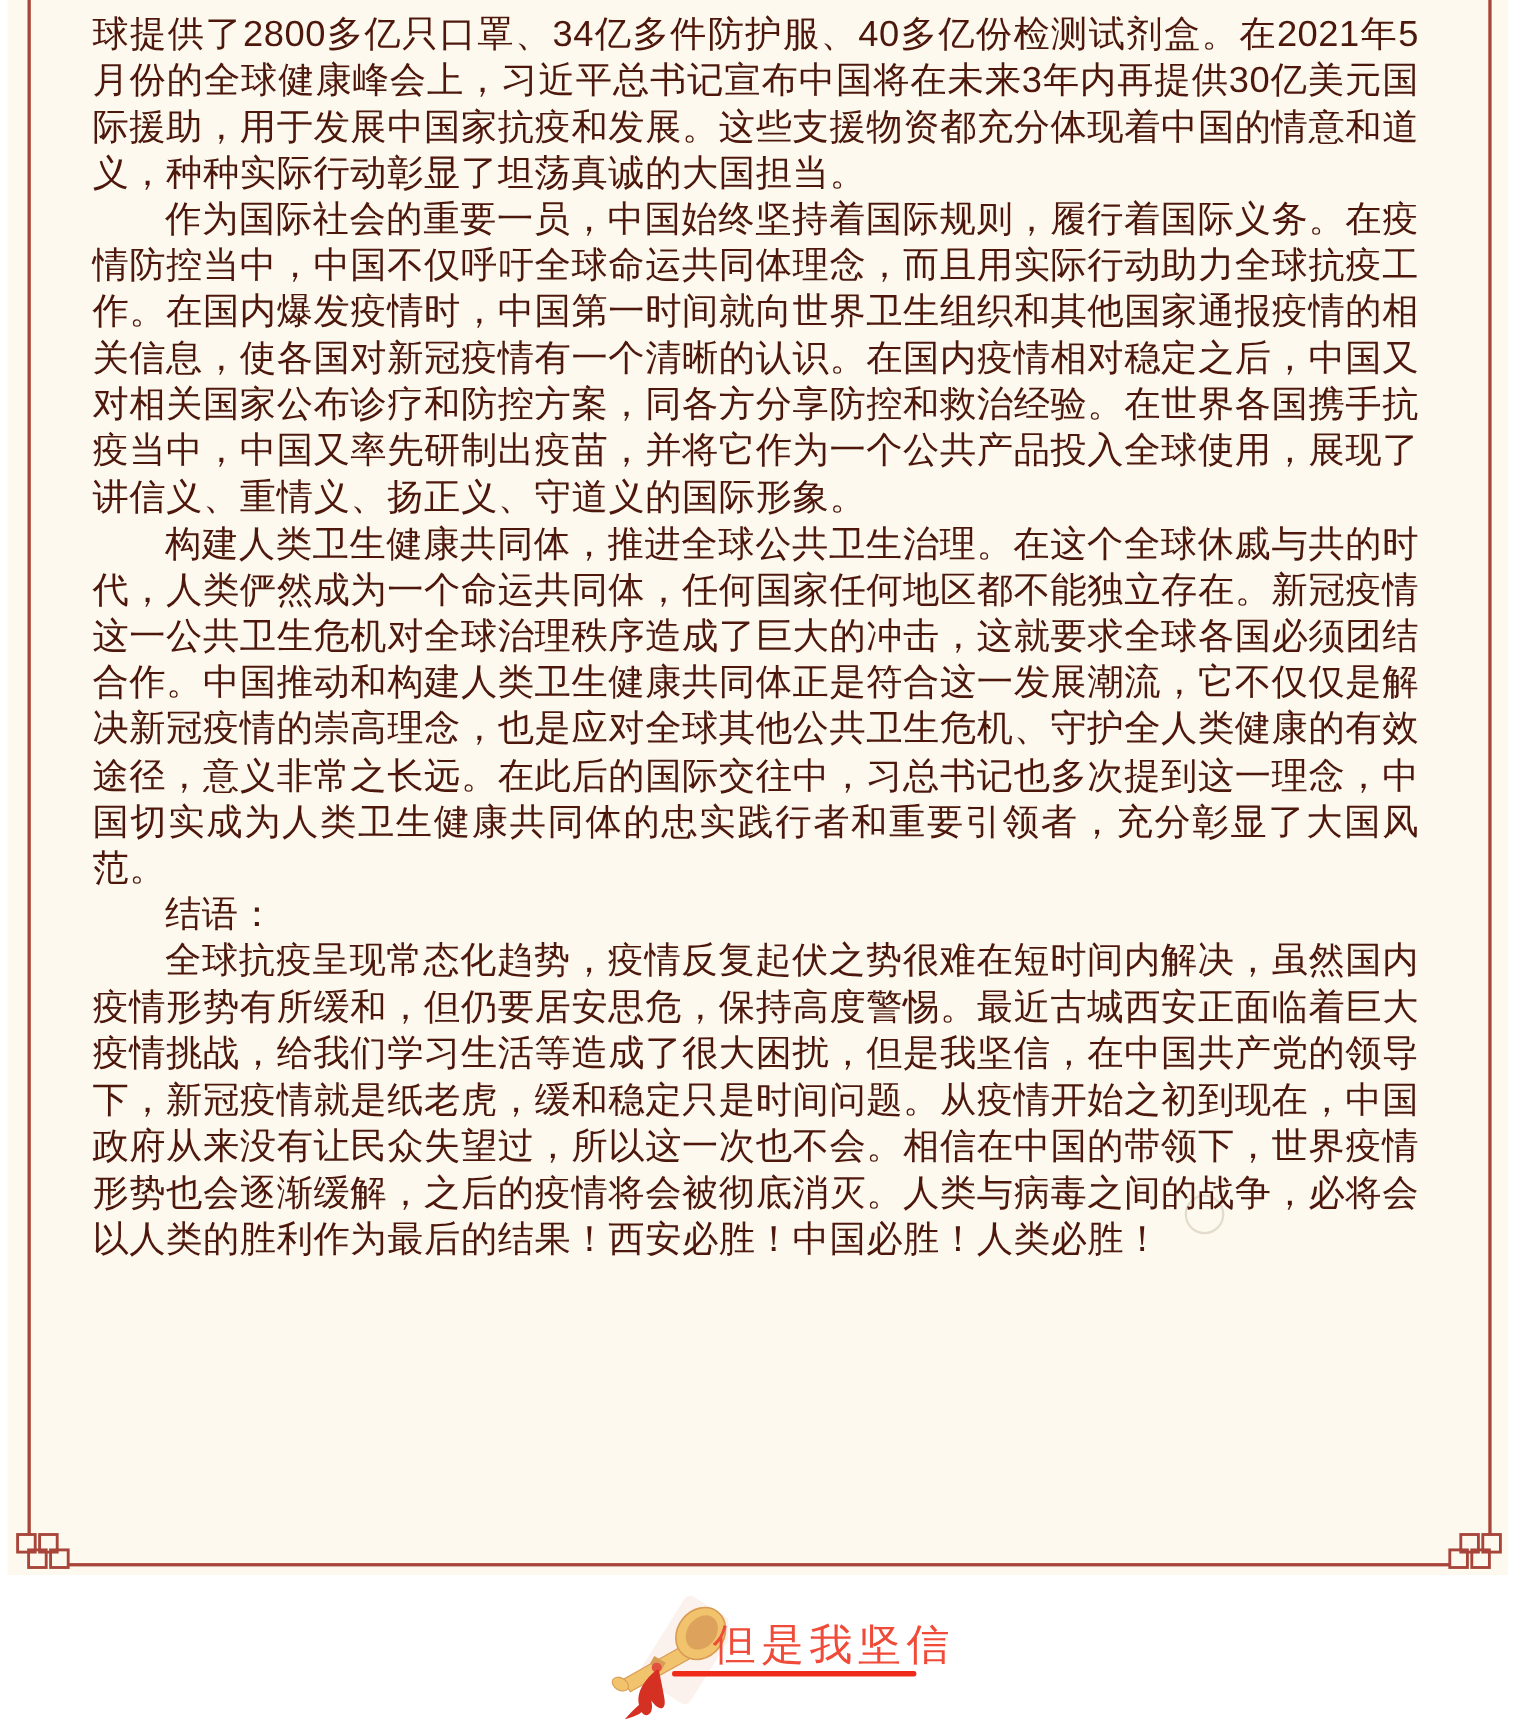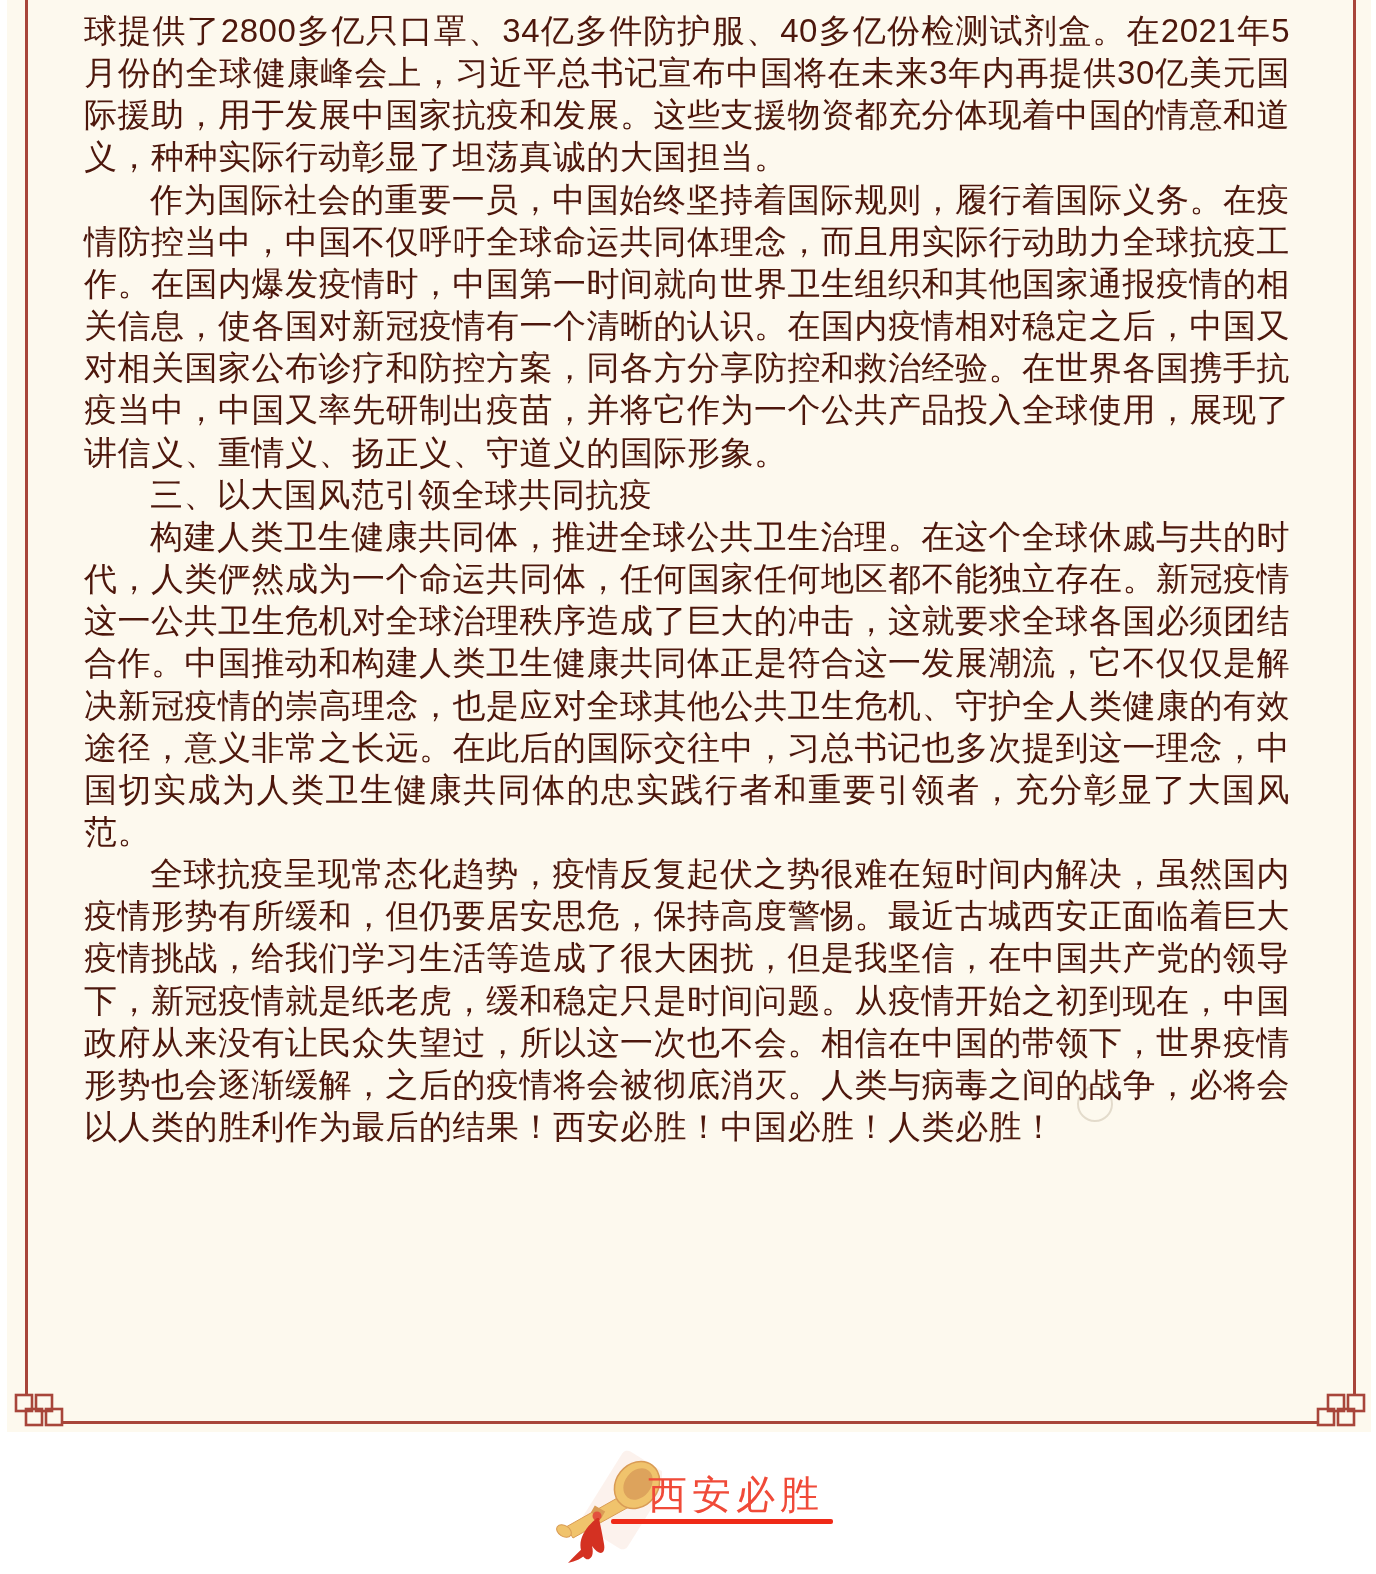--- a/index.html
+++ b/index.html
@@ -119,22 +119,22 @@
         <rect x="13" y="17" width="16" height="16"></rect>
         <rect x="33" y="17" width="16" height="16"></rect>
       </g>
     </svg>
 
     <div class="watermark-circle"></div>
 
     <div class="text-block">
         <p class="">球提供了2800多亿只口罩、34亿多件防护服、40多亿份检测试剂盒。在2021年5月份的全球健康峰会上，习近平总书记宣布中国将在未来3年内再提供30亿美元国际援助，用于发展中国家抗疫和发展。这些支援物资都充分体现着中国的情意和道义，种种实际行动彰显了坦荡真诚的大国担当。</p>
         <p class="indent">作为国际社会的重要一员，中国始终坚持着国际规则，履行着国际义务。在疫情防控当中，中国不仅呼吁全球命运共同体理念，而且用实际行动助力全球抗疫工作。在国内爆发疫情时，中国第一时间就向世界卫生组织和其他国家通报疫情的相关信息，使各国对新冠疫情有一个清晰的认识。在国内疫情相对稳定之后，中国又对相关国家公布诊疗和防控方案，同各方分享防控和救治经验。在世界各国携手抗疫当中，中国又率先研制出疫苗，并将它作为一个公共产品投入全球使用，展现了讲信义、重情义、扬正义、守道义的国际形象。</p>
-        <p class="indent heading">三、以大国风范引领全球共同抗疫</p>
         <p class="indent">构建人类卫生健康共同体，推进全球公共卫生治理。在这个全球休戚与共的时代，人类俨然成为一个命运共同体，任何国家任何地区都不能独立存在。新冠疫情这一公共卫生危机对全球治理秩序造成了巨大的冲击，这就要求全球各国必须团结合作。中国推动和构建人类卫生健康共同体正是符合这一发展潮流，它不仅仅是解决新冠疫情的崇高理念，也是应对全球其他公共卫生危机、守护全人类健康的有效途径，意义非常之长远。在此后的国际交往中，习总书记也多次提到这一理念，中国切实成为人类卫生健康共同体的忠实践行者和重要引领者，充分彰显了大国风范。</p>
+        <p class="indent">结语：</p>
         <p class="indent">全球抗疫呈现常态化趋势，疫情反复起伏之势很难在短时间内解决，虽然国内疫情形势有所缓和，但仍要居安思危，保持高度警惕。最近古城西安正面临着巨大疫情挑战，给我们学习生活等造成了很大困扰，但是我坚信，在中国共产党的领导下，新冠疫情就是纸老虎，缓和稳定只是时间问题。从疫情开始之初到现在，中国政府从来没有让民众失望过，所以这一次也不会。相信在中国的带领下，世界疫情形势也会逐渐缓解，之后的疫情将会被彻底消灭。人类与病毒之间的战争，必将会以人类的胜利作为最后的结果！西安必胜！中国必胜！人类必胜！</p>
       </div>
   </div>
 
   <div class="footer">
 
     <svg class="trumpet" viewBox="0 0 122 122">
 
       <rect x="58" y="6" width="54" height="88" rx="6" transform="rotate(32 85 50)" style="fill:#fbf0ea" opacity="0.85"></rect>
 
@@ -147,17 +147,17 @@
 
       <rect x="52" y="58" width="12" height="8" transform="rotate(30 58 62)" style="fill:var(--gold-dark,#d99b55)"></rect>
 
       <circle cx="57" cy="66" r="4.5" style="fill:#e2503f"></circle>
       <path d="M57,68 C47,76 38,88 41,100 C42,108 48,113 52,106
                C53,103 53,100 52,96 C59,106 66,105 64,94
                C62,82 60,74 59,68 Z" style="fill:var(--tassel-red,#d43122)"></path>
       <path d="M45,96 C39,102 33,107 28,113 C35,111 43,109 47,102 Z" style="fill:var(--tassel-red,#d43122)"></path>
     </svg>
 
-    <div class="footer-title">西安必胜</div>
+    <div class="footer-title">但是我坚信</div>
     <div class="footer-underline"></div>
   </div>
 
 </div>
 
 </body></html>

